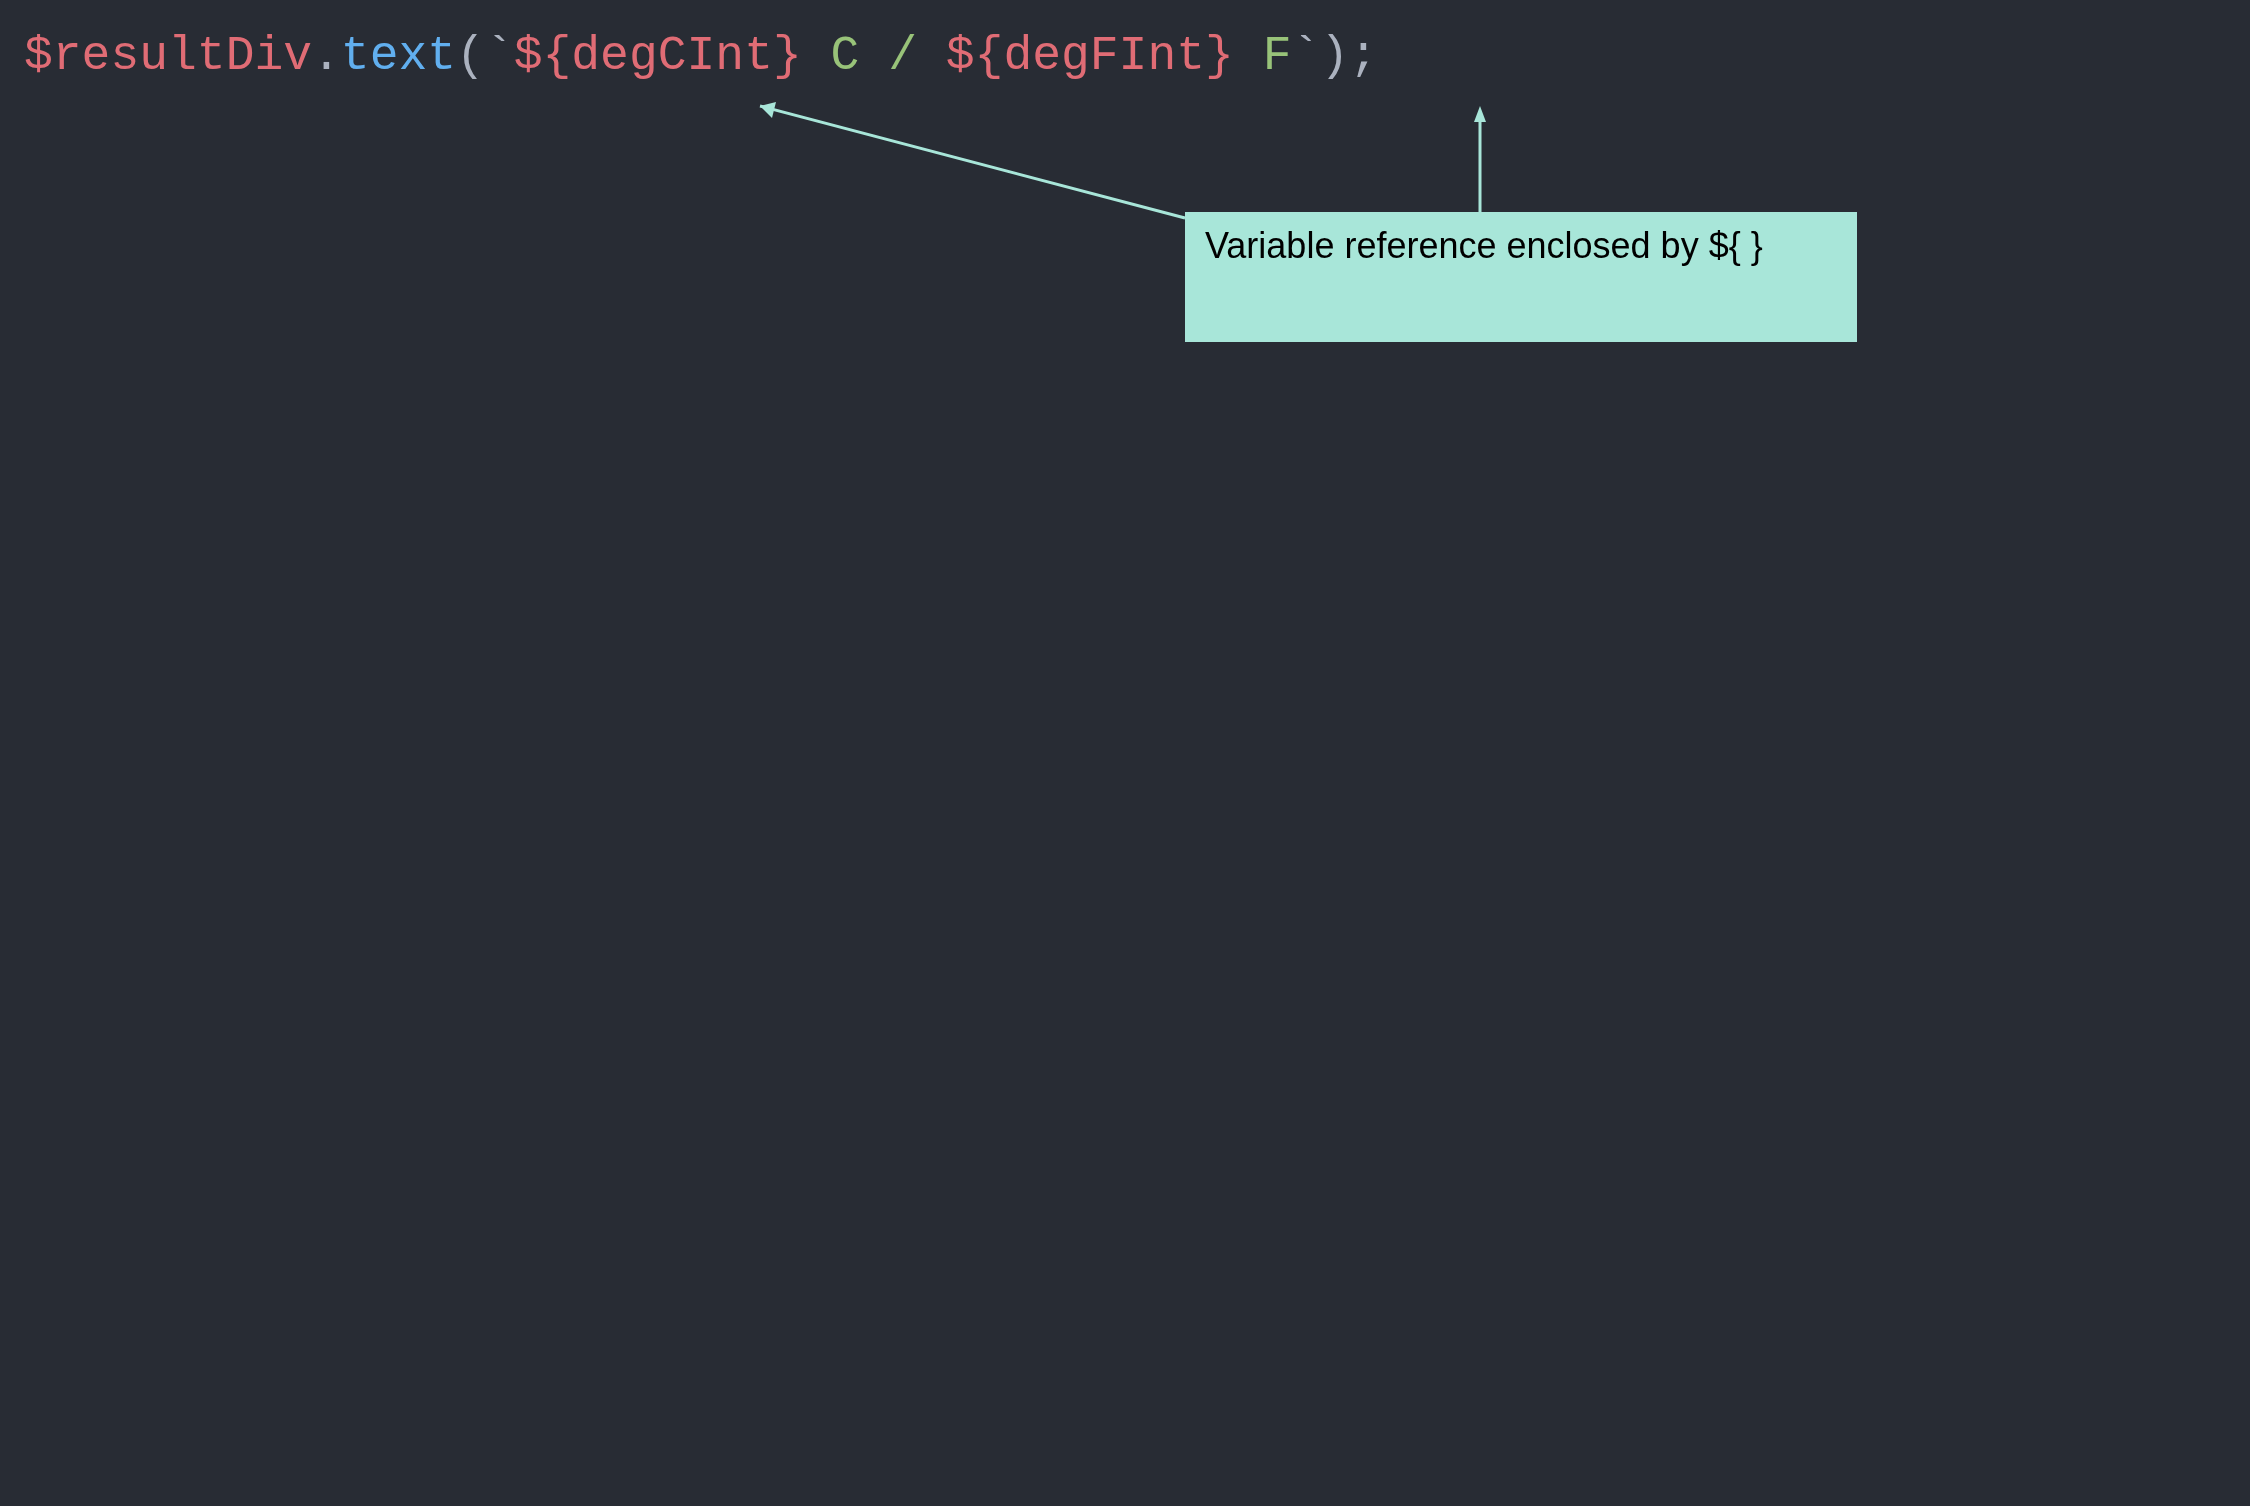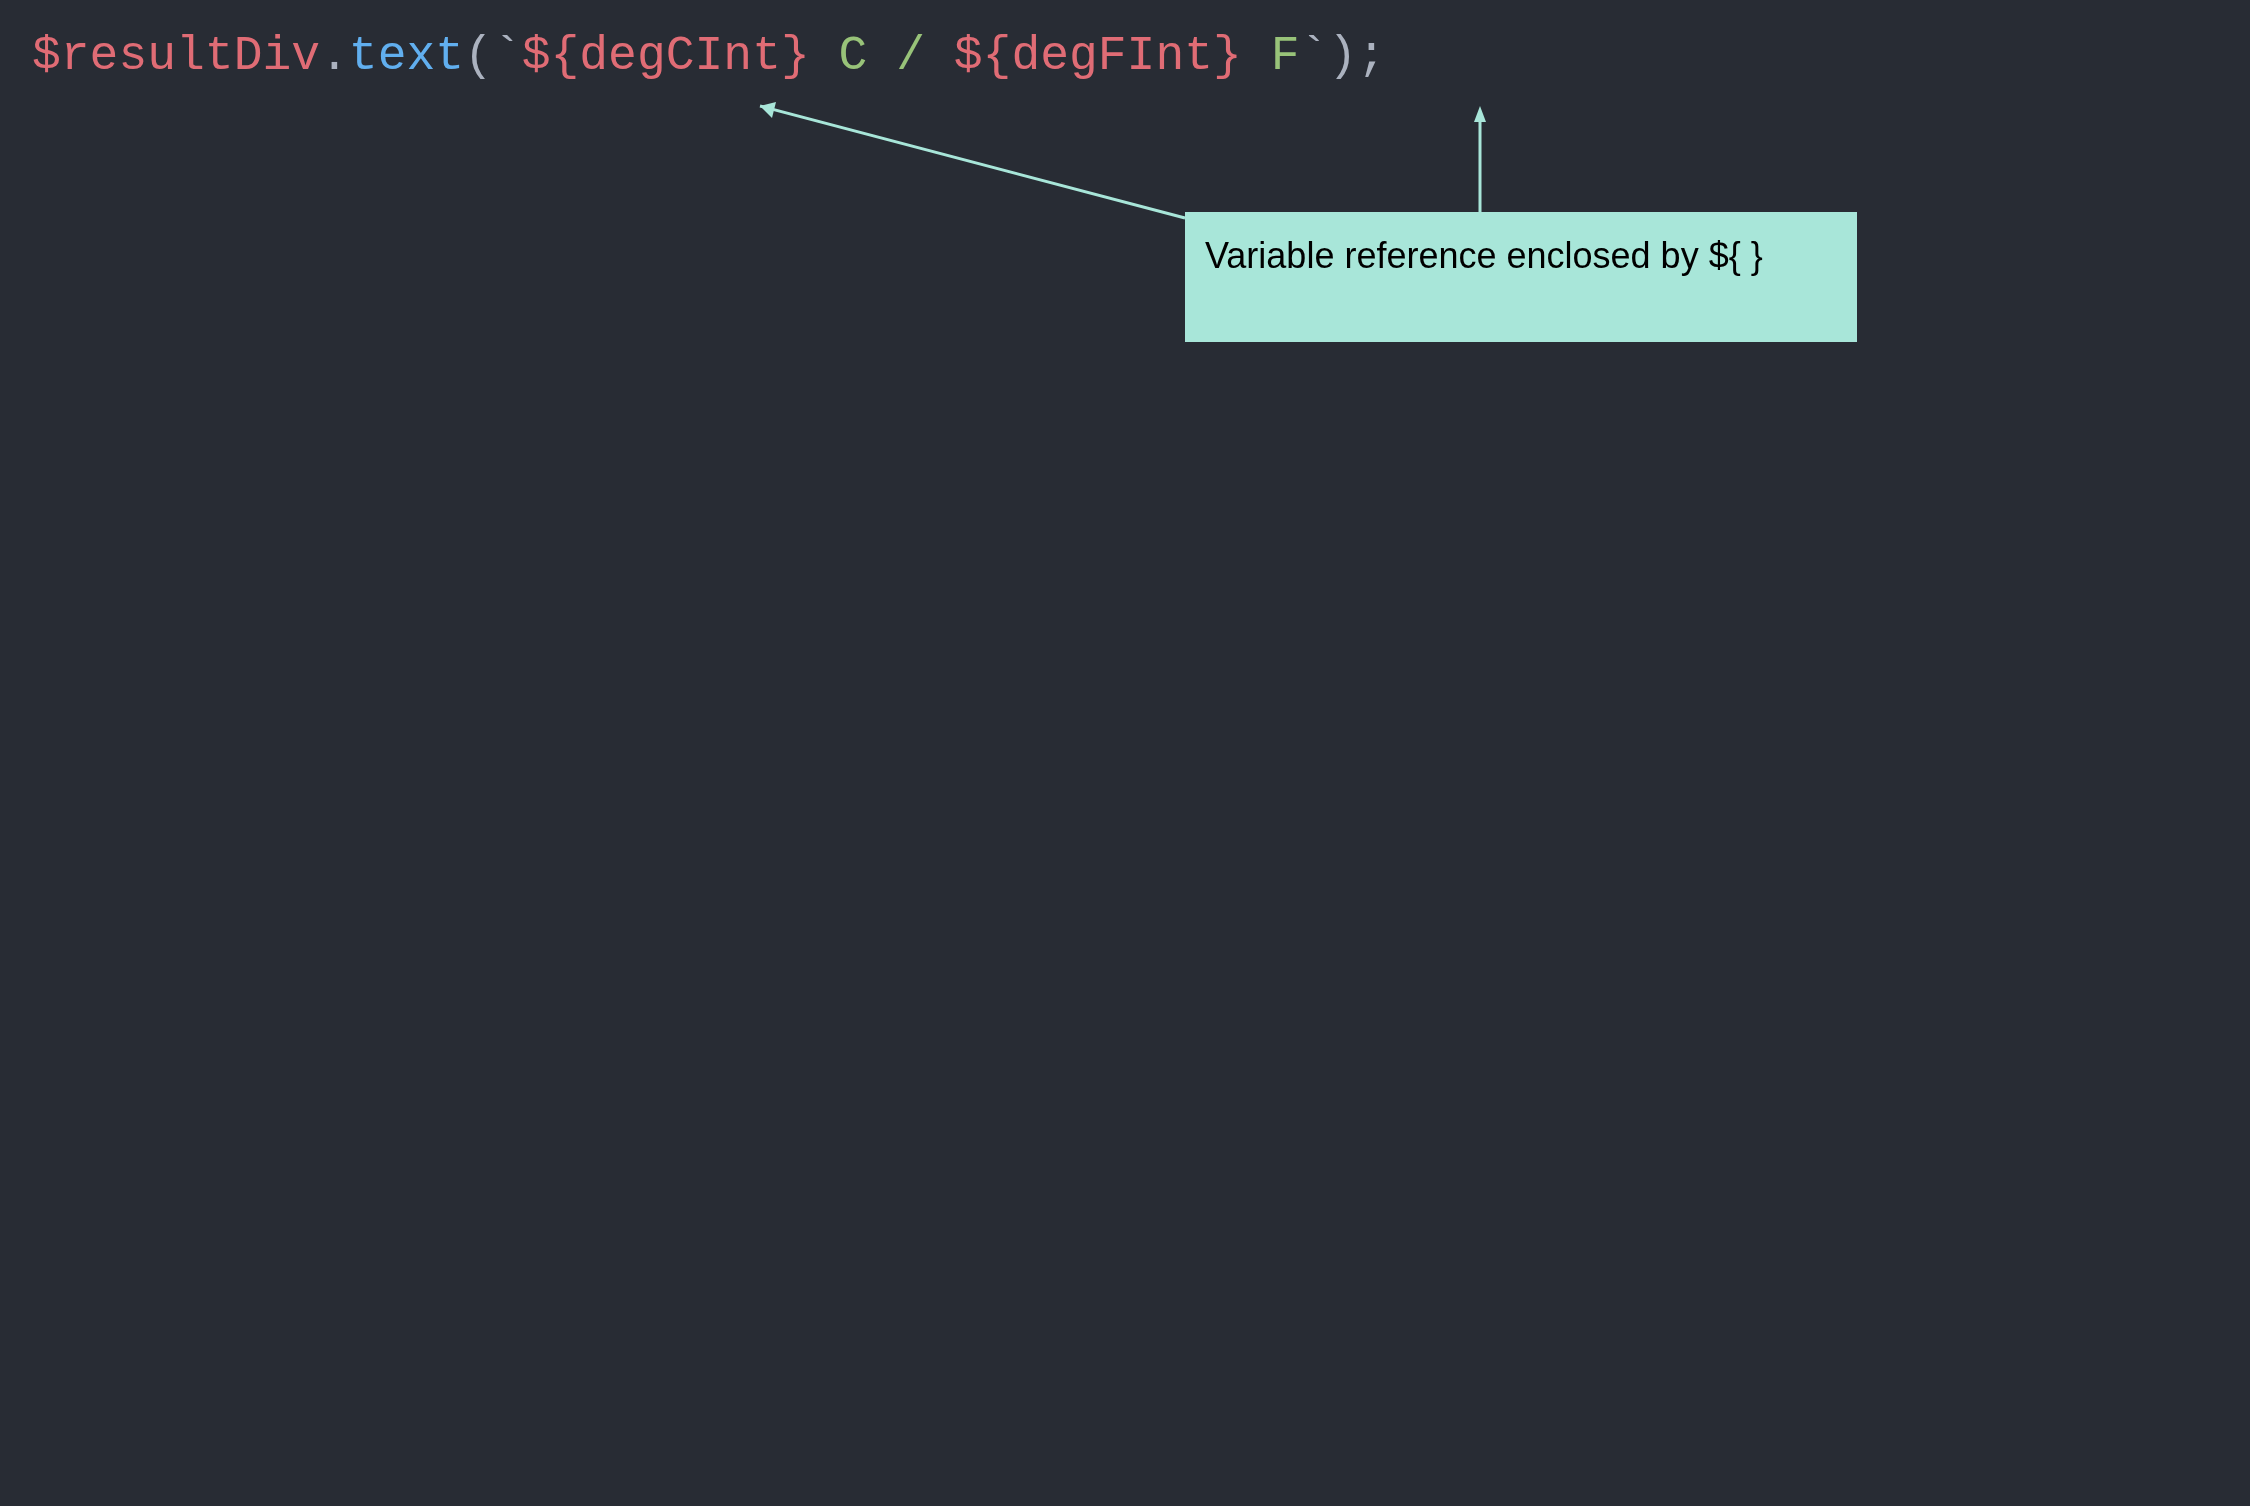--- a/index.html
+++ b/index.html
@@ -11,21 +11,21 @@
     overflow: hidden;
   }
   .stage {
     position: relative;
     width: 2250px;
     height: 1506px;
     transform-origin: top left;
   }
   .code-line {
     position: absolute;
-    left: 32px;
+    left: 24px;
     top: 28px;
     font-family: Menlo, Consolas, "Courier New", monospace;
     font-size: 48px;
     line-height: 1.2;
     white-space: pre;
     color: #abb2bf;
   }
   .tok-var   { color: #e06c75; } 
   .tok-punc  { color: #abb2bf; } 
   .tok-method{ color: #61afef; } 
@@ -33,21 +33,21 @@
   .tok-tstr  { color: #98c379; } 
   .tok-interp{ color: #e06c75; } 
 
   .callout-box {
     position: absolute;
     left: 1185px;
     top: 212px;
     width: 672px;
     height: 130px;
     background: #a8e6d9;
-    padding: 20px 20px;
+    padding: 10px 20px;
     box-sizing: border-box;
     font-family: -apple-system, BlinkMacSystemFont, "Segoe UI", sans-serif;
     font-size: 36px;
     line-height: 1.35;
     color: #000;
   }
 
   svg.annot {
     position: absolute;
     left: 0;

